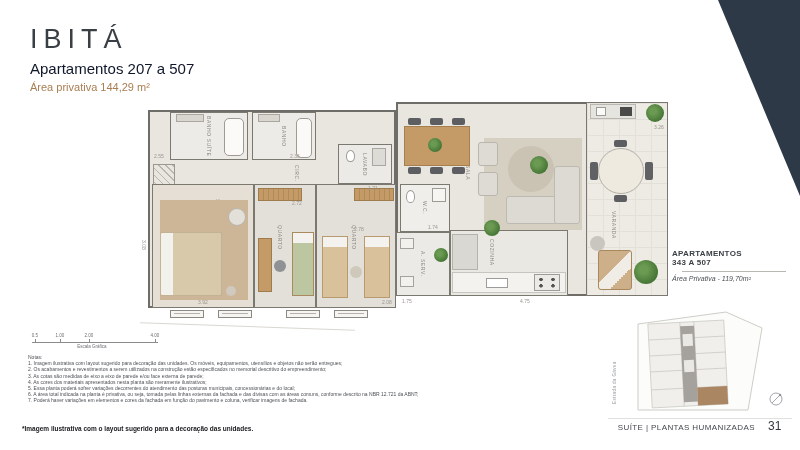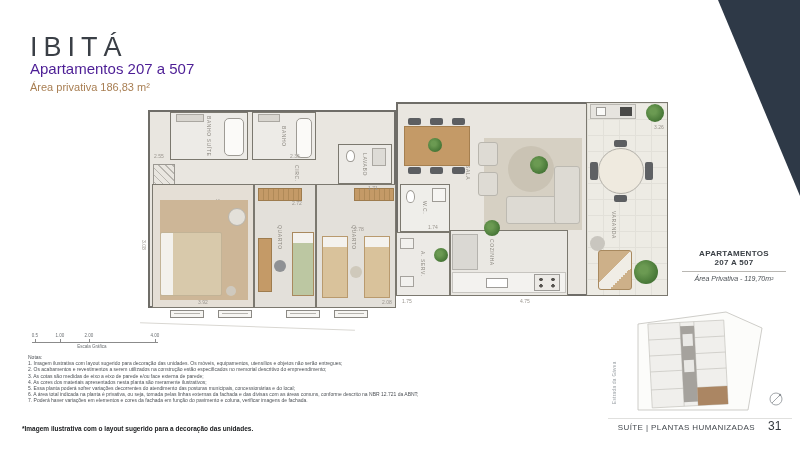--- a/index.html
+++ b/index.html
@@ -1,20 +1,20 @@
 <!DOCTYPE html>
 <html><head>
 <meta charset="utf-8">
 <style>
   html,body{margin:0;padding:0;background:#fff;}
   .page{position:relative;width:800px;height:450px;background:#ffffff;overflow:hidden;
         font-family:"Liberation Sans",sans-serif;}
   
-  .title{position:absolute;left:30px;top:32px;font-size:27px;letter-spacing:6px;color:#3a3f46;font-weight:400;}
-  .subtitle{position:absolute;left:30px;top:60px;font-size:15px;color:#4c1d95;font-weight:400;}
+  .title{position:absolute;left:30px;top:24px;font-size:27px;letter-spacing:6px;color:#3a3f46;font-weight:400;}
+  .subtitle{position:absolute;left:30px;top:60px;font-size:15px;color:#0f172a;font-weight:400;}
   .area-line{position:absolute;left:30px;top:81px;font-size:11px;color:#a87e52;}
   .corner-tri{position:absolute;right:0;top:0;width:82px;height:196px;background:#2e3947;
               clip-path:polygon(0 0,100% 0,100% 100%);}
   
   .plan{position:absolute;left:140px;top:90px;width:532px;height:240px;}
   .block{position:absolute;border:2.5px solid #6f6d68;background:#e9e6e0;box-sizing:border-box;}
   .room{position:absolute;border:1.5px solid #7b786f;box-sizing:border-box;display:flex;
         align-items:center;justify-content:center;}
   .open-room{position:absolute;display:flex;align-items:center;justify-content:center;}
   .lbl{font-size:5px;color:#8c8880;letter-spacing:0.6px;writing-mode:vertical-rl;text-align:center;white-space:pre;}
@@ -34,38 +34,38 @@
   .sb-label{position:absolute;left:25px;top:10px;width:70px;text-align:center;font-size:4.5px;color:#6d7174;}
   
   .notes{position:absolute;left:28px;top:354px;width:430px;font-size:5px;line-height:6.2px;color:#4d5156;}
   
   .footnote{position:absolute;left:22px;top:425px;font-size:6.5px;font-weight:bold;color:#17191b;}
   .footer-line{position:absolute;left:608px;top:418px;width:184px;border-top:1px solid #e0e0de;}
   .footer-brand{position:absolute;left:600px;top:423px;width:155px;text-align:right;font-size:8px;
                 letter-spacing:0.4px;color:#43484e;}
   .footer-page{position:absolute;left:768px;top:419px;font-size:12px;color:#33383d;}
   
-  .unit-info{position:absolute;left:672px;top:249px;width:124px;text-align:center;}
+  .unit-info{position:absolute;left:672px;top:249px;width:124px;}
   .unit-info .t{font-size:8px;font-weight:bold;color:#3b4046;letter-spacing:0.3px;line-height:9px;}
   .unit-info hr{border:none;border-top:1px solid #b9b7b3;width:104px;margin:4px auto 3px auto;}
   .unit-info .a{font-size:7px;font-style:italic;color:#4b5055;}
   
   .street{position:absolute;left:612px;top:332px;height:72px;font-size:4.5px;color:#9aa0a5;
           writing-mode:vertical-rl;transform:rotate(180deg);letter-spacing:0.4px;}
 </style>
 </head>
 <body>
 
 <div class="page">
 
   <div class="corner-tri"></div>
 
   <div class="title">IBITÁ</div>
   <div class="subtitle">Apartamentos 207 a 507</div>
-  <div class="area-line">Área privativa 186,83 m²</div>
+  <div class="area-line">Área privativa 144,29 m²</div>
 
   <div class="plan">
 
     <div class="block" style="left:8px;top:20px;width:248px;height:198px;"></div>
     <div class="block" style="left:256px;top:12px;width:272px;height:194px;"></div>
     <div class="hatch" style="left:13px;top:74px;width:20px;height:60px;"></div>
 
     <div class="room" style="left:30px;top:22px;width:78px;height:48px;background:#edebe7;">
       <span class="lbl">BANHO SUÍTE</span>
       </div>
@@ -209,21 +209,21 @@
     <div>2. Os acabamentos e revestimentos a serem utilizados na construção estão especificados no memorial descritivo do empreendimento;</div>
     <div>3. As cotas são medidas de eixo a eixo de parede e/ou face externa de parede;</div>
     <div>4. As cores dos materiais apresentados nesta planta são meramente ilustrativos;</div>
     <div>5. Essa planta poderá sofrer variações decorrentes do atendimento das posturas municipais, concessionárias e do local;</div>
     <div>6. A área total indicada na planta é privativa, ou seja, tomada pelas linhas externas da fachada e das divisas com as áreas comuns, conforme descrito na NBR 12.721 da ABNT;</div>
     <div>7. Poderá haver variações em elementos e cores da fachada em função do pavimento e coluna, verificar imagens de fachada.</div>
   </div>
 
   <div class="unit-info">
     <div class="t">APARTAMENTOS</div>
-    <div class="t">207 A 507</div>
+    <div class="t">343 A 507</div>
     <hr>
     <div class="a">Área Privativa - 119,70m²</div>
   </div>
 
   <div class="street">Estrada da Gávea</div>
   <svg style="position:absolute;left:626px;top:304px;" width="170" height="122" viewBox="0 0 170 122">
     <polygon points="12,20 100,8 136,24 122,106 12,106" fill="#fcfcfa" stroke="#c2c0bb" stroke-width="0.8"></polygon>
     <g transform="rotate(-3 62 60)">
       <rect x="24" y="18" width="76" height="84" fill="#f0efec" stroke="#c6c4bf" stroke-width="0.7"></rect>
       <line x1="24" y1="34" x2="100" y2="34" stroke="#c6c4bf" stroke-width="0.7"></line>

